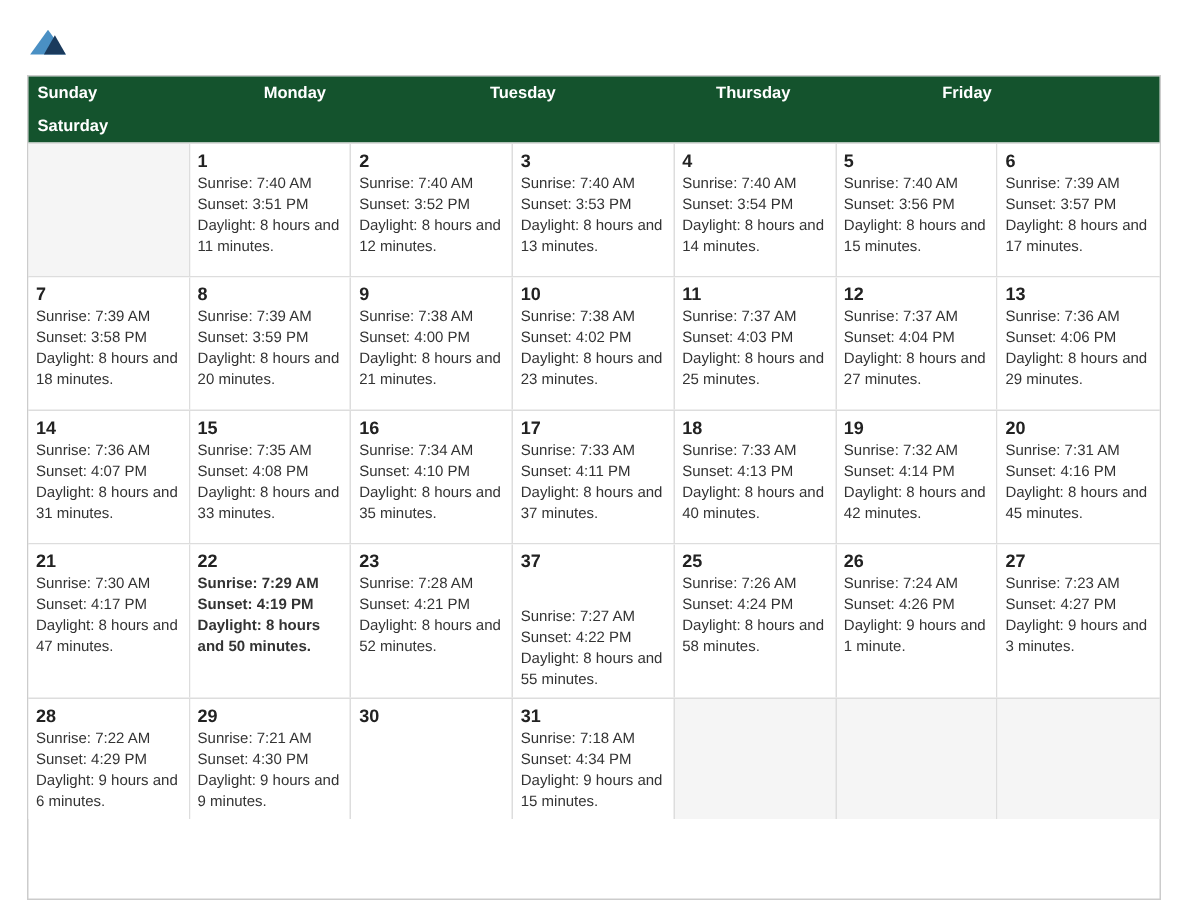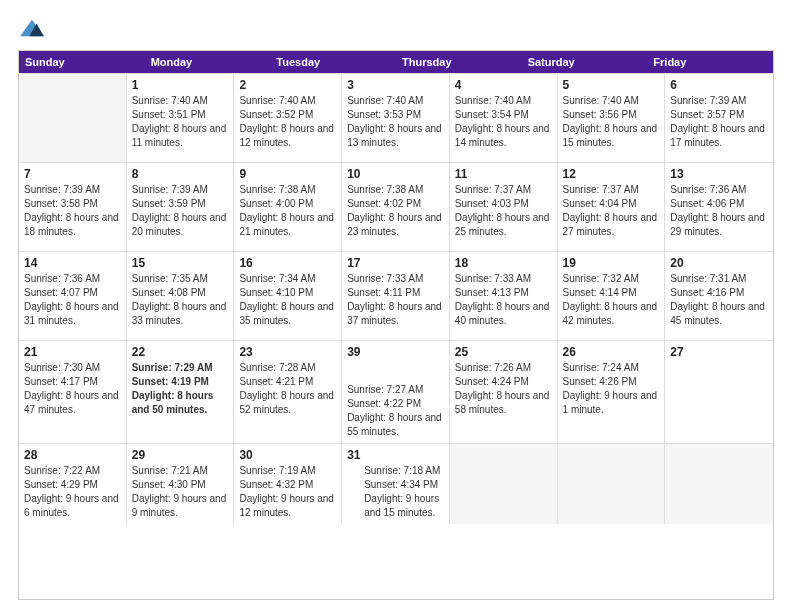--- a/index.html
+++ b/index.html
@@ -52,22 +52,22 @@
     .location {
       font-size: 14px;
       color: #444;
     }
     .calendar {
       flex: 1;
       border: 1px solid #ccc;
     }
     .cal-header {
       display: grid;
-      grid-template-columns: repeat(6, 1fr);
-      background: #4c1d95;
+      grid-template-columns: repeat(5, 1fr);
+      background: #14532d;
     }
     .cal-header-cell {
       color: #fff;
       font-size: 11px;
       font-weight: bold;
       padding: 5px 6px;
       text-align: left;
     }
     .cal-body {
       display: flex;
@@ -124,22 +124,22 @@
       <div class="location"></div>
     </div>
   </div>
 
   <div class="calendar">
     <div class="cal-header" id="cal-header">
         <div class="cal-header-cell">Sunday</div>
         <div class="cal-header-cell">Monday</div>
         <div class="cal-header-cell">Tuesday</div>
         <div class="cal-header-cell">Thursday</div>
+        <div class="cal-header-cell">Friday</div>
         <div class="cal-header-cell">Saturday</div>
-        <div class="cal-header-cell">Friday</div>
       </div>
     <div class="cal-body" id="cal-body">
         <div class="cal-row">
           <div class="cal-cell empty"></div>
           <div class="cal-cell">
             <div class="day-num">1</div>
             <div class="day-info" style="white-space: pre-line;">Sunrise: 7:40 AM
 Sunset: 3:51 PM
 Daylight: 8 hours and 11 minutes.</div>
           </div>
@@ -275,63 +275,63 @@
 Sunset: 4:19 PM
 Daylight: 8 hours and 50 minutes.</div>
           </div>
           <div class="cal-cell">
             <div class="day-num">23</div>
             <div class="day-info" style="white-space: pre-line;">Sunrise: 7:28 AM
 Sunset: 4:21 PM
 Daylight: 8 hours and 52 minutes.</div>
           </div>
           <div class="cal-cell">
-            <div class="day-num">39</div>
+            <div class="day-num">37</div>
             <div class="day-info" style="white-space: pre-line; margin-top: 24px;">Sunrise: 7:27 AM
 Sunset: 4:22 PM
 Daylight: 8 hours and 55 minutes.</div>
           </div>
           <div class="cal-cell">
             <div class="day-num">25</div>
             <div class="day-info" style="white-space: pre-line;">Sunrise: 7:26 AM
 Sunset: 4:24 PM
 Daylight: 8 hours and 58 minutes.</div>
           </div>
           <div class="cal-cell">
             <div class="day-num">26</div>
             <div class="day-info" style="white-space: pre-line;">Sunrise: 7:24 AM
 Sunset: 4:26 PM
 Daylight: 9 hours and 1 minute.</div>
           </div>
           <div class="cal-cell">
             <div class="day-num">27</div>
+            <div class="day-info" style="white-space: pre-line;">Sunrise: 7:23 AM
+Sunset: 4:27 PM
+Daylight: 9 hours and 3 minutes.</div>
           </div>
         </div>
         <div class="cal-row">
           <div class="cal-cell">
             <div class="day-num">28</div>
             <div class="day-info" style="white-space: pre-line;">Sunrise: 7:22 AM
 Sunset: 4:29 PM
 Daylight: 9 hours and 6 minutes.</div>
           </div>
           <div class="cal-cell">
             <div class="day-num">29</div>
             <div class="day-info" style="white-space: pre-line;">Sunrise: 7:21 AM
 Sunset: 4:30 PM
 Daylight: 9 hours and 9 minutes.</div>
           </div>
           <div class="cal-cell">
             <div class="day-num">30</div>
-            <div class="day-info" style="white-space: pre-line;">Sunrise: 7:19 AM
-Sunset: 4:32 PM
-Daylight: 9 hours and 12 minutes.</div>
           </div>
           <div class="cal-cell">
             <div class="day-num">31</div>
-            <div class="day-info" style="white-space: pre-line; margin-left: 17px;">Sunrise: 7:18 AM
+            <div class="day-info" style="white-space: pre-line;">Sunrise: 7:18 AM
 Sunset: 4:34 PM
 Daylight: 9 hours and 15 minutes.</div>
           </div>
           <div class="cal-cell empty"></div>
           <div class="cal-cell empty"></div>
           <div class="cal-cell empty"></div>
         </div>
       </div>
   </div>
 </div>

